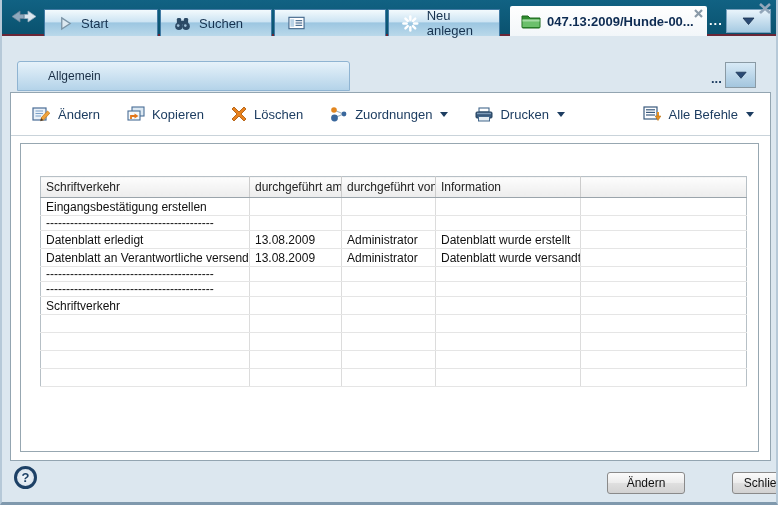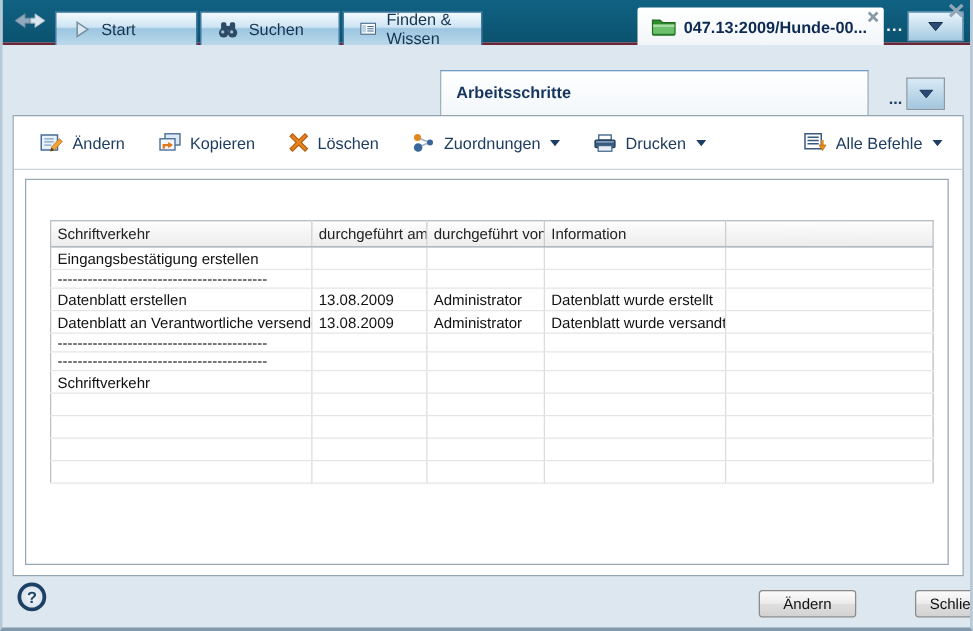--- a/index.html
+++ b/index.html
@@ -162,23 +162,37 @@
     </div>
 
     <div class="nav-tab nt2">
       <svg width="17" height="14" viewBox="0 0 18 14">
         <rect x="1" y="1" width="16" height="12" fill="#fdfdfe" stroke="#44688c" stroke-width="1.2"></rect>
         <rect x="2.5" y="3" width="4" height="8" fill="#b9d2e6"></rect>
         <line x1="8" y1="4.5" x2="15" y2="4.5" stroke="#44688c" stroke-width="1.2"></line>
         <line x1="8" y1="7" x2="15" y2="7" stroke="#44688c" stroke-width="1.2"></line>
         <line x1="8" y1="9.5" x2="15" y2="9.5" stroke="#44688c" stroke-width="1.2"></line>
       </svg>
-      <span>Finden &amp; Wissen</span>
-    </div>
-
+    </div>
+
+    <div class="nav-tab nt3">
+      <svg width="17" height="17" viewBox="0 0 18 18">
+        <g stroke="#ffffff" stroke-width="2.6" stroke-linecap="round">
+          <line x1="9" y1="1.5" x2="9" y2="5"></line>
+            <line x1="9" y1="13" x2="9" y2="16.5"></line>
+          <line x1="1.5" y1="9" x2="5" y2="9"></line>
+            <line x1="13" y1="9" x2="16.5" y2="9"></line>
+          <line x1="3.7" y1="3.7" x2="6.2" y2="6.2"></line>
+            <line x1="11.8" y1="11.8" x2="14.3" y2="14.3"></line>
+          <line x1="3.7" y1="14.3" x2="6.2" y2="11.8"></line>
+            <line x1="11.8" y1="6.2" x2="14.3" y2="3.7"></line>
+        </g>
+      </svg>
+      <span>Neu anlegen</span>
+    </div>
 
     <div class="doc-tab">
       <svg width="20" height="16" viewBox="0 0 20 16">
         <path d="M1,3 h6 l2,2 h10 v9 a1,1 0 0 1 -1,1 H2 a1,1 0 0 1 -1,-1 z" fill="#2e8b2e" stroke="#1e6b1e"></path>
         <path d="M1.5,6.5 h17 v7.5 H1.5 z" fill="#6cc06c"></path>
         <path d="M1.5,6.5 h17 v2 H1.5 z" fill="#a5dba5"></path>
       </svg>
       <span>047.13:2009/Hunde-00...</span>
       <svg class="doc-close" width="11" height="11" viewBox="0 0 11 11">
         <path d="M2,2 L9,9 M9,2 L2,9" stroke="#8a9aa8" stroke-width="2.2"></path>
@@ -191,22 +205,22 @@
       <svg width="15" height="10" viewBox="0 0 15 10">
         <polygon points="2,2 13,2 7.5,8.5" fill="#2a4a74" stroke="#17304e" stroke-width="0.8"></polygon>
       </svg>
     </div>
 
     <svg class="win-close" width="14" height="13" viewBox="0 0 14 13">
       <path d="M2,2 L12,11 M12,2 L2,11" stroke="#93a7ba" stroke-width="2.6"></path>
     </svg>
   </div>
 
-  <div class="tab-active">
-    <span>Arbeitsschritte</span>
+  <div class="tab-allgemein">
+    <span>Allgemein</span>
   </div>
   <div class="strip-dots">...</div>
   <div class="strip-dd">
     <svg width="14" height="10" viewBox="0 0 15 10">
       <polygon points="2,2 13,2 7.5,8.5" fill="#2a4a74" stroke="#17304e" stroke-width="0.8"></polygon>
     </svg>
   </div>
 
   <div class="outer-panel">
 
@@ -308,21 +322,21 @@
               <td></td>
             </tr>
               <tr class="sep">
               <td>------------------------------------------</td>
                 <td></td>
               <td></td>
                 <td></td>
               <td></td>
             </tr>
               <tr>
-              <td>Datenblatt erstellen</td>
+              <td>Datenblatt erledigt</td>
                 <td>13.08.2009</td>
               <td>Administrator</td>
                 <td>Datenblatt wurde erstellt</td>
               <td></td>
             </tr>
               <tr>
               <td>Datenblatt an Verantwortliche versenden</td>
                 <td>13.08.2009</td>
               <td>Administrator</td>
                 <td>Datenblatt wurde versandt</td>

